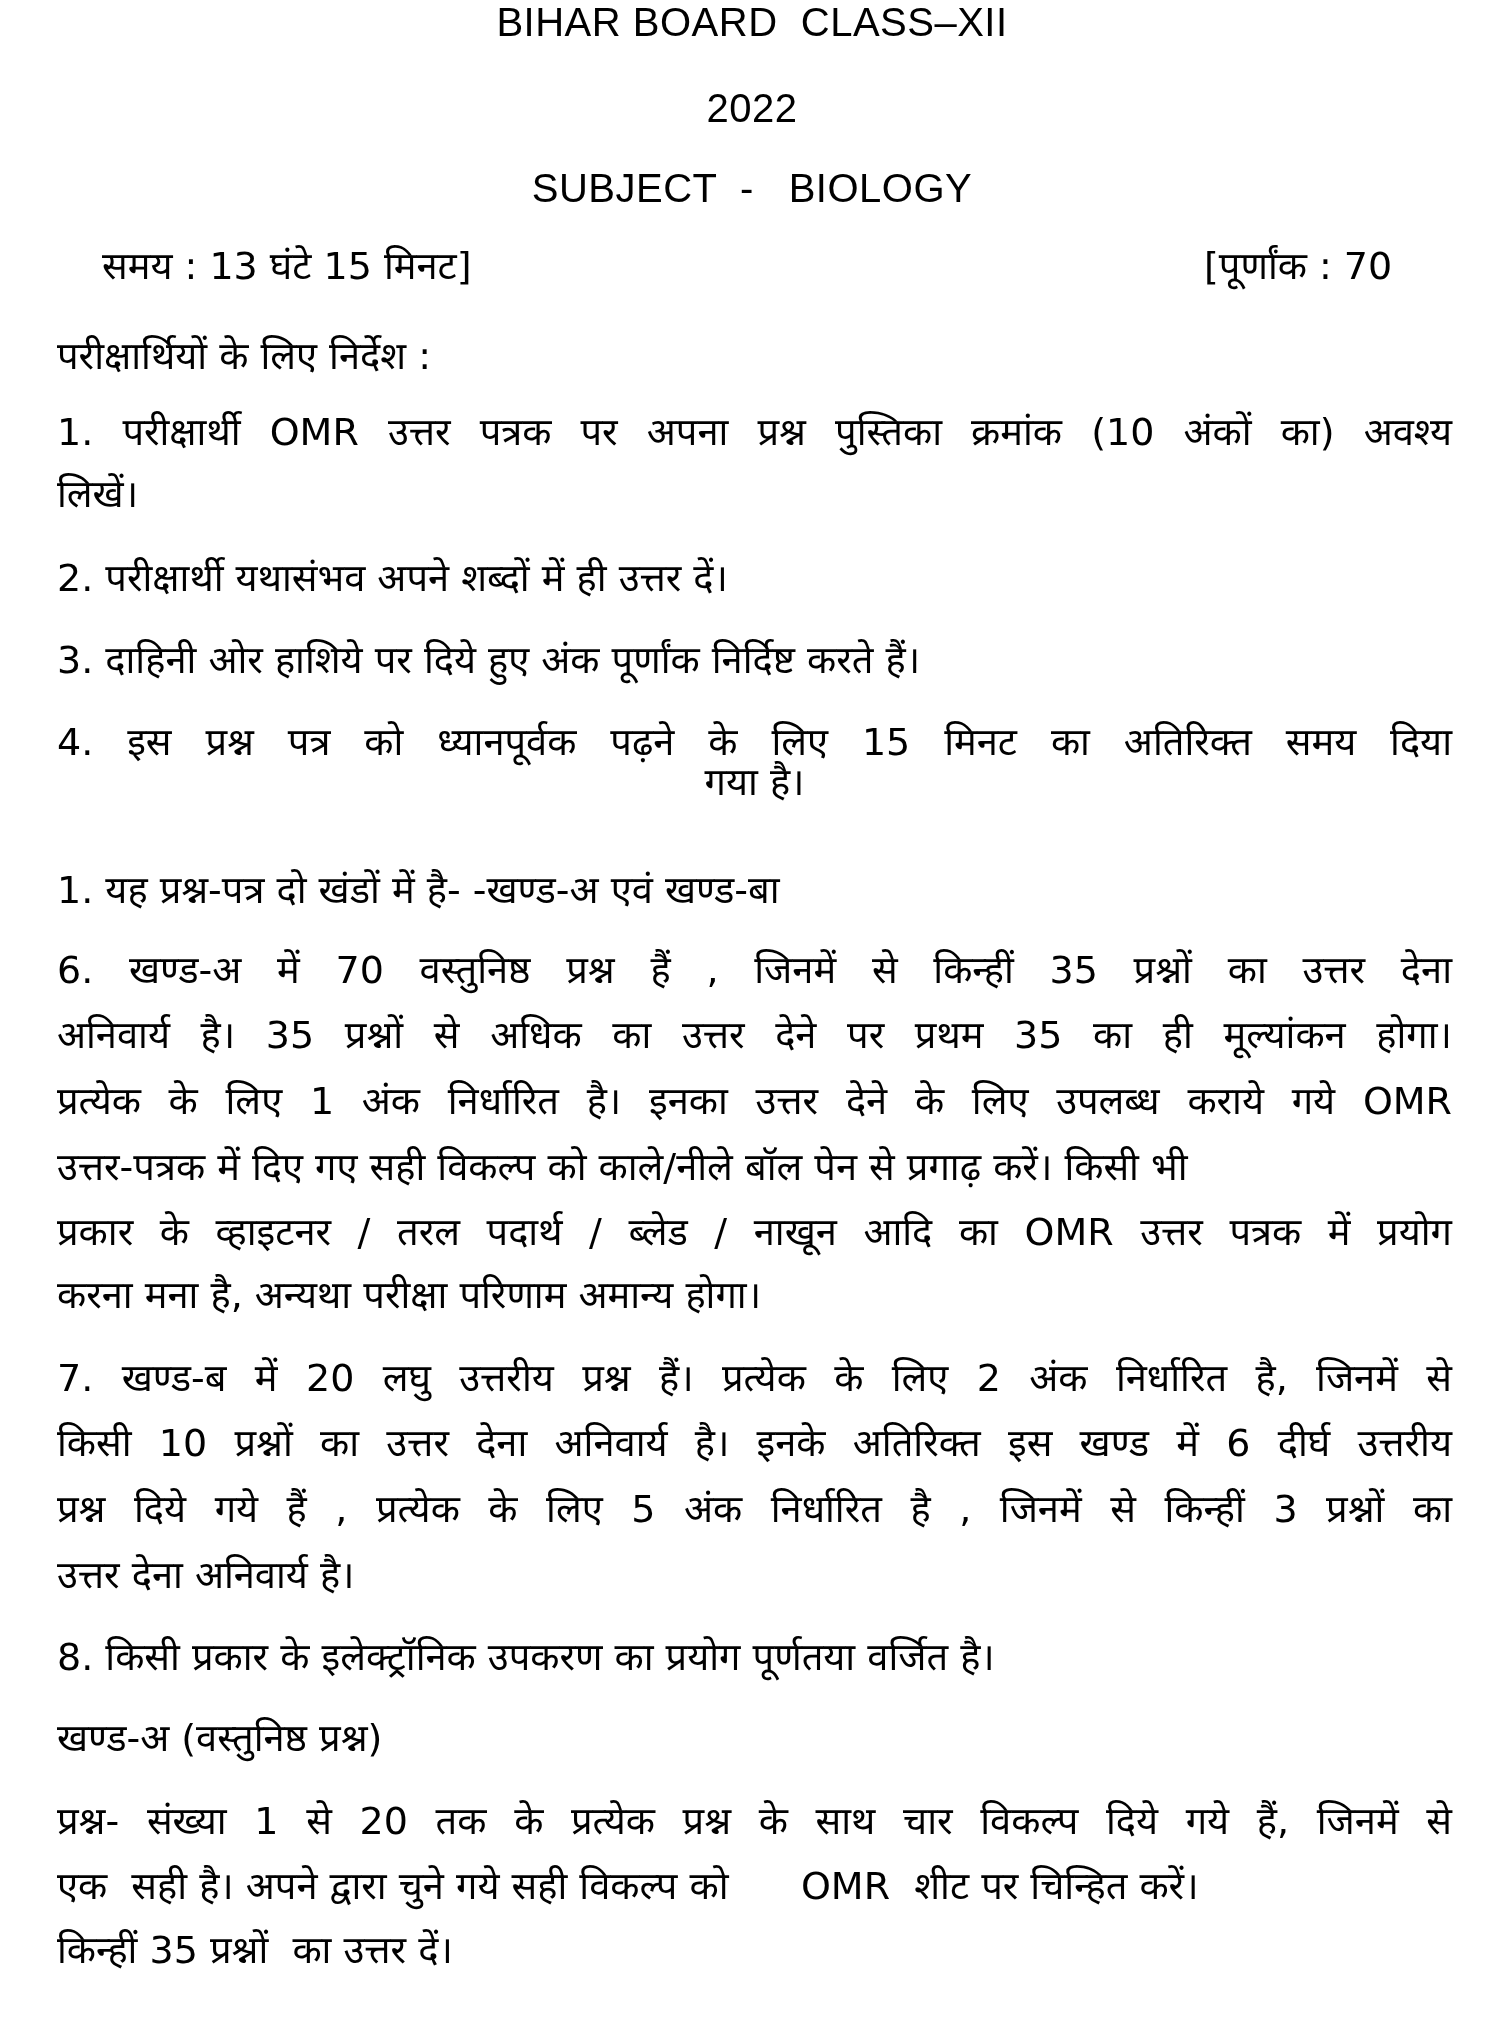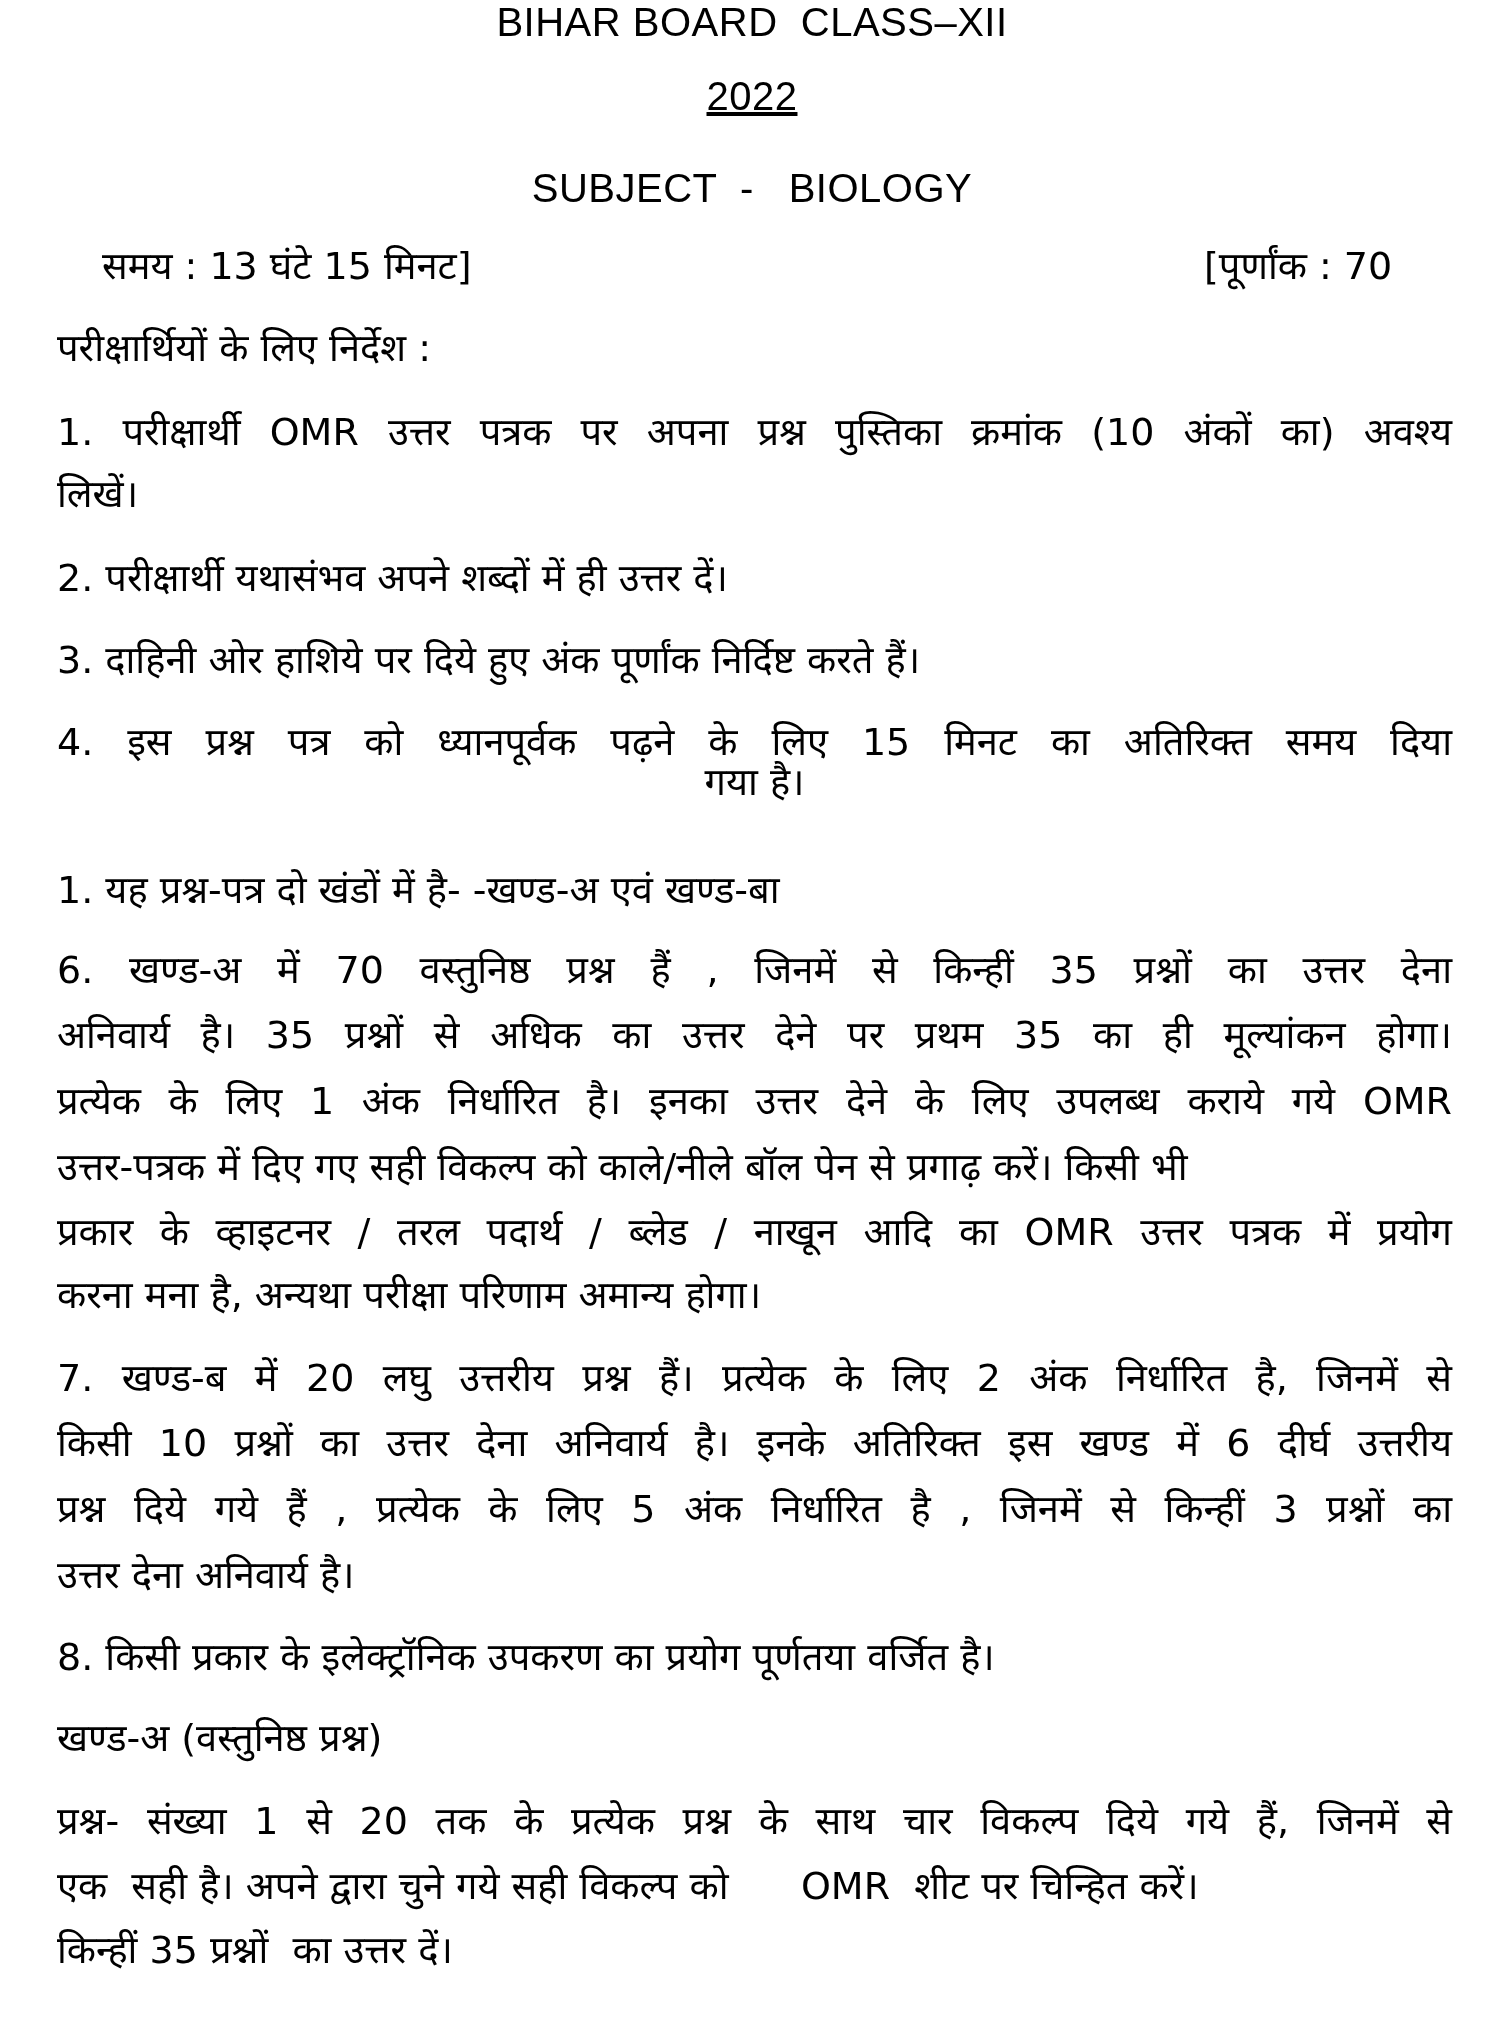--- a/index.html
+++ b/index.html
@@ -75,29 +75,29 @@
     width: 1504px;
     height: 1462px;
   }
 </style>
 </head>
 <body>
 
 <div class="page">
 
   <div class="header-line" style="top:22px;">BIHAR BOARD  CLASS–XII</div>
-  <div class="header-line" style="top:96px;text-decoration:underline;">2022</div>
+  <div class="header-line" style="top:108px;">2022</div>
   <div class="header-line" style="top:188px;">SUBJECT  -   BIOLOGY</div>
 
   <div class="meta-row" style="top:266px;padding-left:12px;">
     <span class="meta-left">समय : 13 घंटे 15 मिनट]</span>
     <span class="meta-right">[पूर्णांक : 70</span>
   </div>
 
-  <div class="line" style="top:348px;">परीक्षार्थियों के लिए निर्देश :</div>
+  <div class="line" style="top:356px;">परीक्षार्थियों के लिए निर्देश :</div>
 
   <div class="section">
     <div class="line justify" style="top:432px;">1. परीक्षार्थी OMR उत्तर पत्रक पर अपना प्रश्न पुस्तिका क्रमांक (10 अंकों का) अवश्य</div>
     <div class="line" style="top:494px;">लिखें।</div>
   </div>
 
   <div class="section">
     <div class="line" style="top:578px;">2. परीक्षार्थी यथासंभव अपने शब्दों में ही उत्तर दें।</div>
   </div>
 

